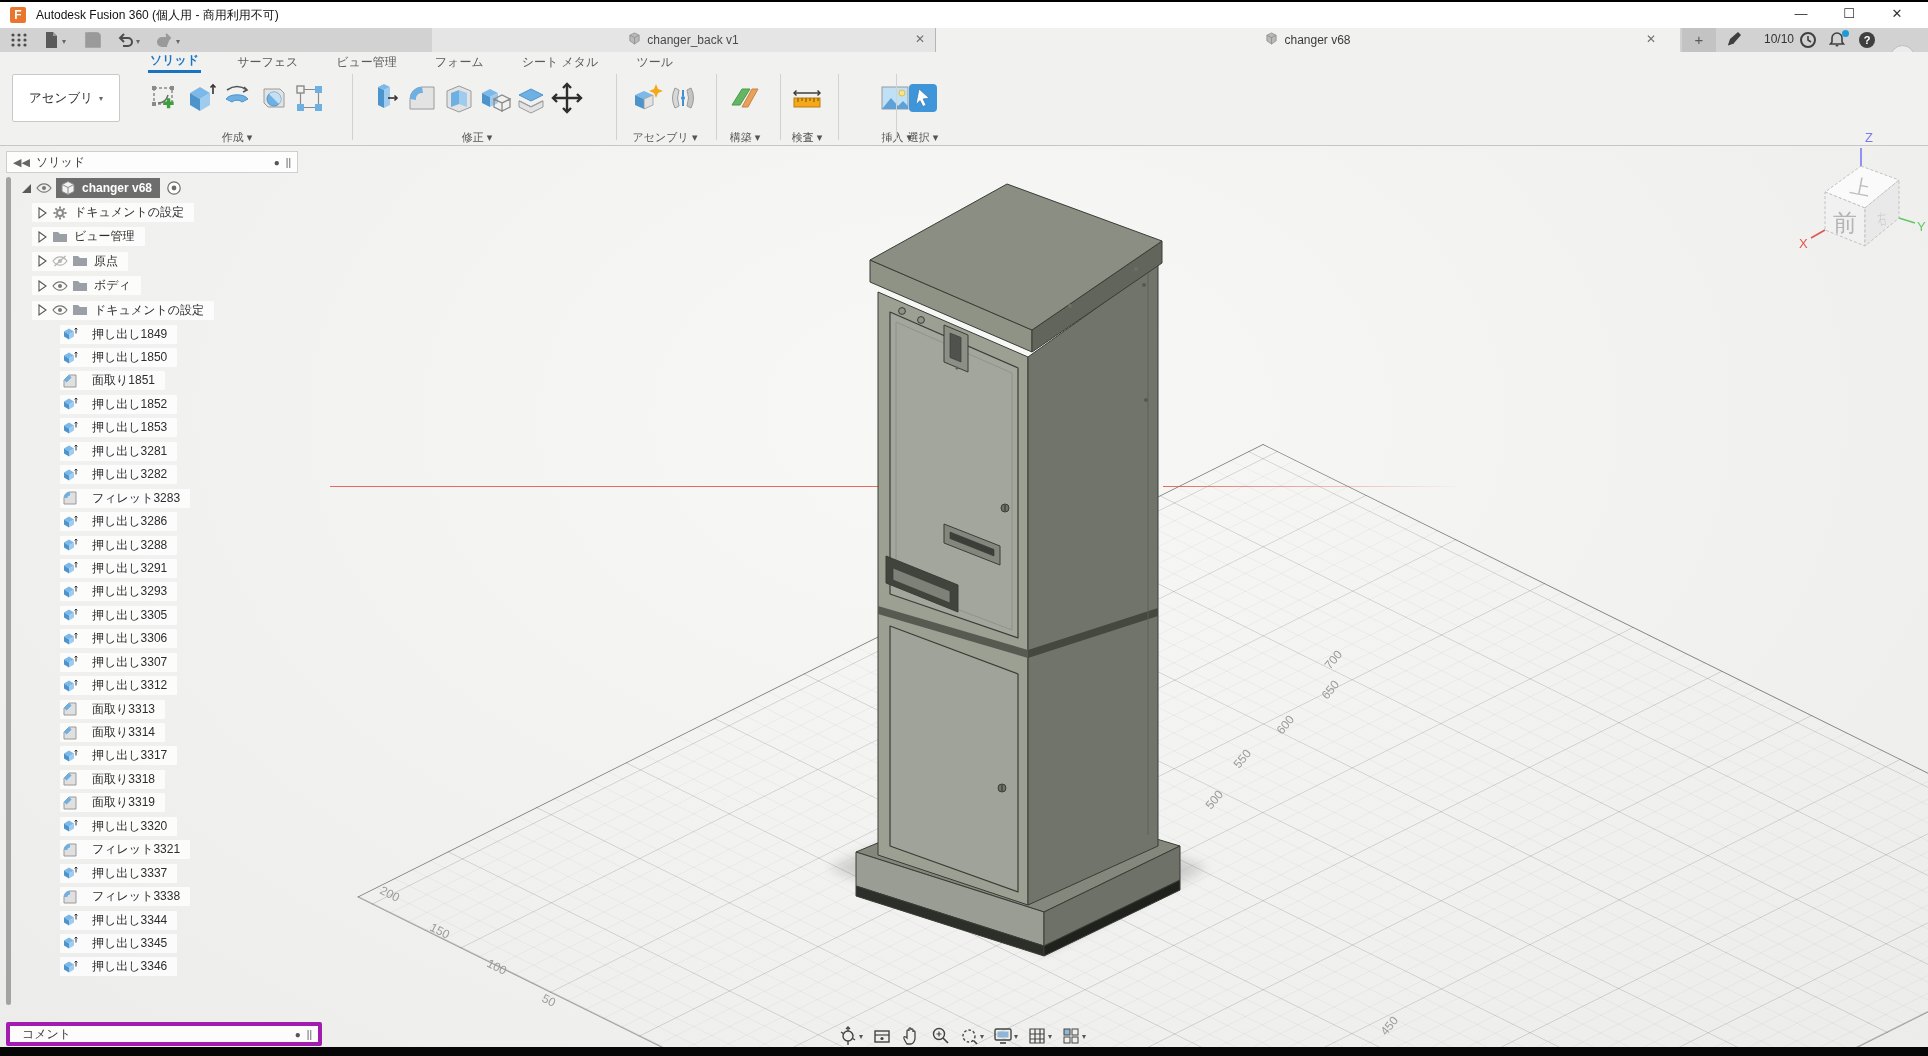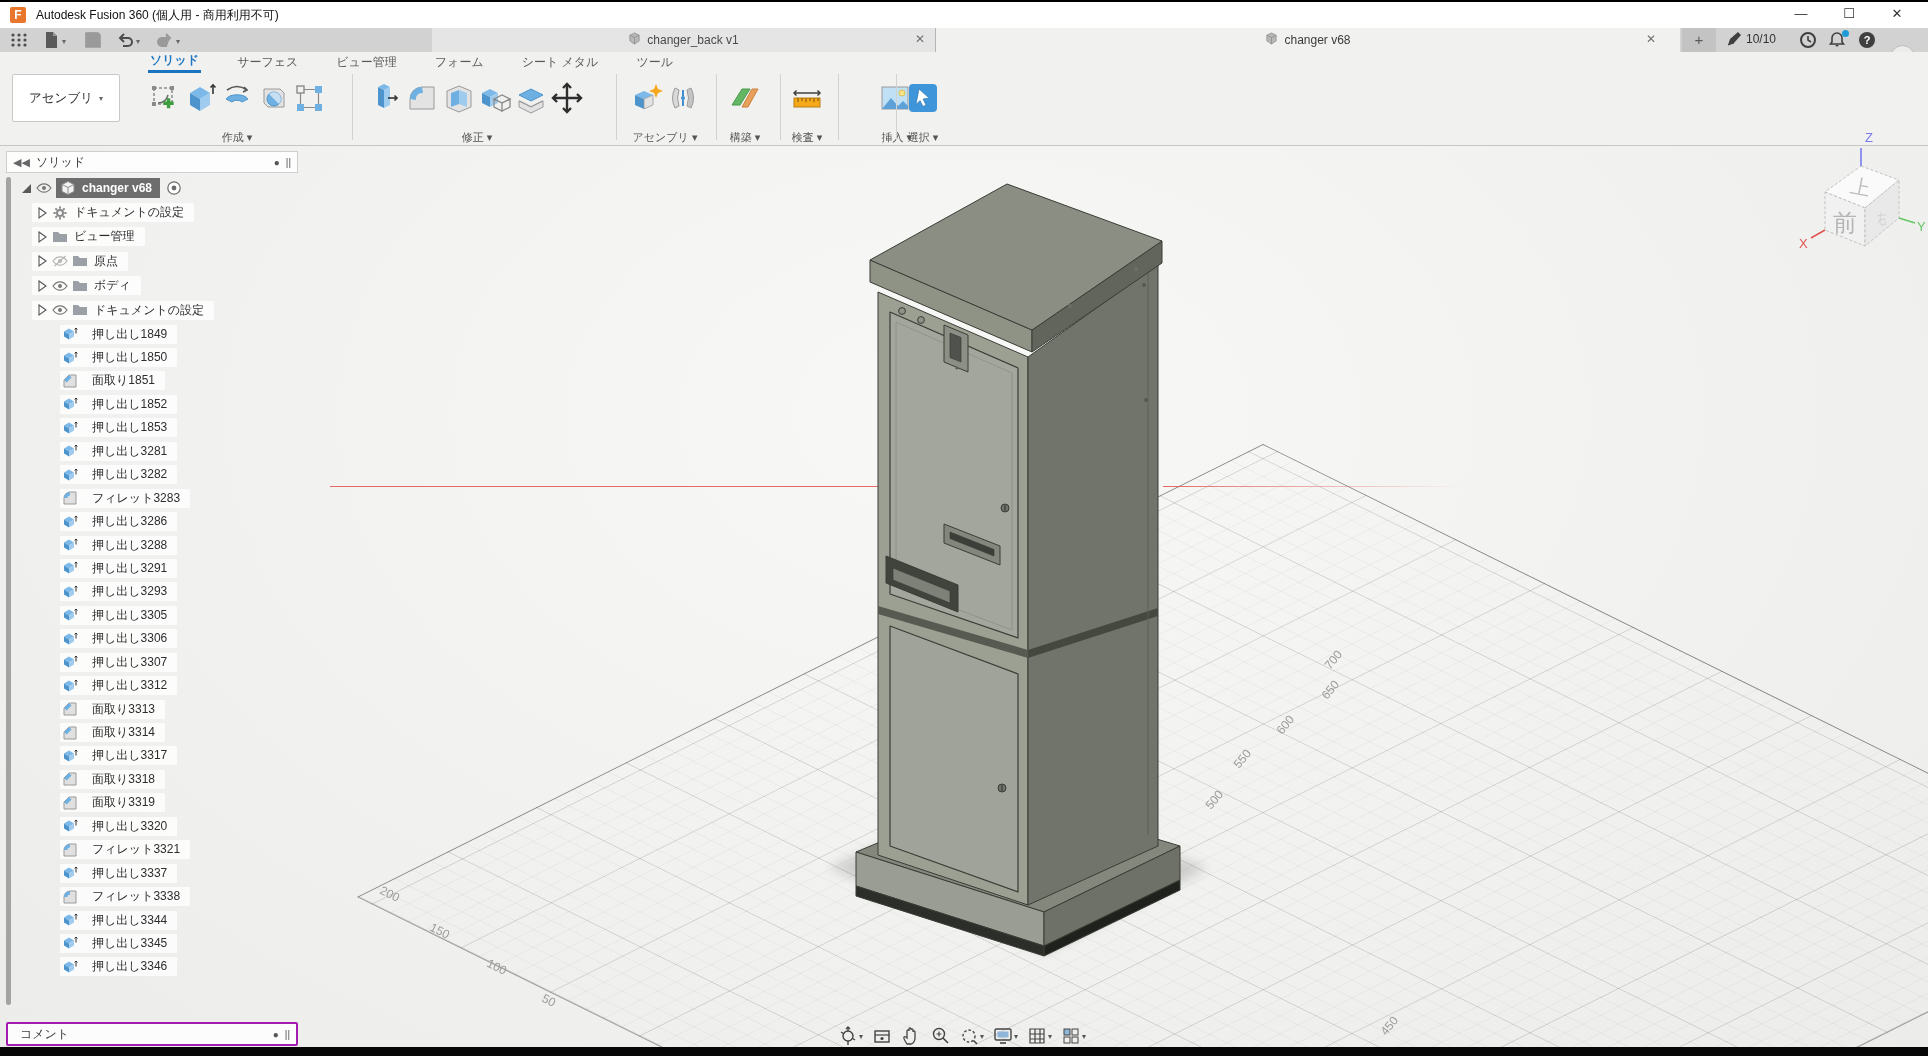--- a/index.html
+++ b/index.html
@@ -17,21 +17,21 @@
   .qicon svg{width:18px;height:18px;}
   .dim svg *{stroke:#9a9a9a !important;fill:#9a9a9a !important;}
   .caret{font-size:8px;color:#666;}
   .doc-tab{top:28px;height:24px;display:flex;align-items:center;justify-content:center;gap:6px;font-size:12px;color:#4a4a4a;}
   #tab1{left:432px;width:503px;background:#e5e5e5;border-right:1px solid #b5b5b5;}
   #tab2{left:936px;width:744px;background:#f1f1f0;color:#3b3b3b;}
   .tab-close{position:absolute;right:10px;top:4px;font-size:12px;color:#707070;}
   .cube-glyph svg{width:13px;height:13px;}
   #newtab{left:1682px;top:28px;width:34px;height:24px;background:#c3c3c4;color:#5a5a5a;
      font-size:15px;text-align:center;line-height:24px;}
-  #credits{left:1726px;top:31px;display:flex;gap:4px;align-items:center;font-size:12px;color:#333;text-align:center;}
+  #credits{left:1726px;top:31px;display:flex;gap:22px;align-items:center;font-size:12px;color:#333;text-align:center;}
   .statusicon{top:31px;width:18px;height:18px;color:#3f3f3f;}
   #bell-dot{left:1842px;top:30px;width:7px;height:7px;border-radius:50%;background:#1e9bd7;}
   #avatar{left:1890px;top:45px;width:23px;height:23px;border-radius:50%;background:#ececec;border:1px solid #bdbdbd;
      font-size:10px;font-weight:bold;color:#3c3c3c;text-align:center;line-height:23px;}
   
   #ribbon{left:0;top:52px;width:1928px;height:94px;background:#f1f1f0;border-bottom:1px solid #c6c6c6;box-sizing:border-box;}
   #workspace-btn{left:12px;top:74px;width:106px;height:46px;background:#fff;border:1px solid #c9c9c9;border-radius:2px;
      font-size:12.5px;color:#333;display:flex;align-items:center;justify-content:center;gap:6px;}
   #ribbon-tabs{left:148px;top:52px;height:21px;display:flex;gap:34px;font-size:12px;color:#5a5a5a;align-items:center;}
   .rtab{padding:0 2px;cursor:default;}
@@ -69,21 +69,21 @@
   .eye{width:16px;height:14px;flex:none;margin-right:4px;}
   .t-ic{width:16px;height:16px;flex:none;margin-right:6px;}
   .root-hl{background:#6d6d6d;color:#fff;font-weight:bold;display:flex;align-items:center;padding:2px 8px 2px 4px;}
   .target{width:16px;height:16px;margin-left:6px;}
   .ind1{margin-left:14px;}
   .ind2{margin-left:42px;}
   .f-label{margin-left:8px;}
   
   #viewcube{left:1795px;top:128px;width:133px;height:132px;}
   
-  #commentbar{left:6px;top:1022px;width:292px;height:24px;background:rgba(253,253,253,.92);border:2px solid #a21caf;
+  #commentbar{left:6px;top:1022px;width:316px;height:24px;background:rgba(253,253,253,.92);border:4px solid #a21caf;
      box-sizing:border-box;display:flex;align-items:center;font-size:12px;color:#3a3a3a;border-radius:2px;}
   #commentbar .lbl{margin-left:12px;}
   #commentbar .spacer{flex:1;}
   #commentbar .hic{color:#555;font-size:10px;margin-right:6px;}
   
   #navbar{left:838px;top:1024px;height:24px;display:flex;align-items:center;gap:9px;}
   .navbtn{display:flex;align-items:center;gap:1px;color:#444;}
   .navbtn svg{width:20px;height:20px;}
   .navbtn .caret{font-size:8px;color:#555;}
   #bottomstrip{left:0;top:1047px;width:1928px;height:9px;background:#060606;}

